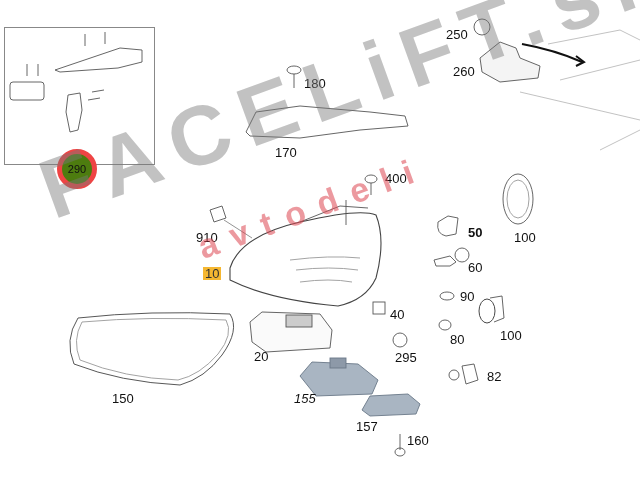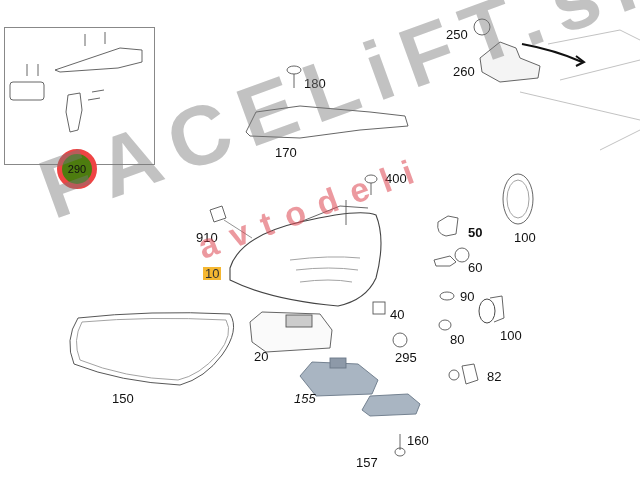--- a/index.html
+++ b/index.html
@@ -111,21 +111,21 @@
   <span class="lbl" style="left:390px;top:308px;">40</span>
   <span class="lbl" style="left:468px;top:226px;font-weight:bold;">50</span>
   <span class="lbl" style="left:468px;top:261px;">60</span>
   <span class="lbl" style="left:460px;top:290px;">90</span>
   <span class="lbl" style="left:450px;top:333px;">80</span>
   <span class="lbl" style="left:487px;top:370px;">82</span>
   <span class="lbl" style="left:500px;top:329px;">100</span>
   <span class="lbl" style="left:514px;top:231px;">100</span>
   <span class="lbl" style="left:112px;top:392px;">150</span>
   <span class="lbl" style="left:294px;top:392px;font-style:italic;">155</span>
-  <span class="lbl" style="left:356px;top:420px;margin-top:36px;">157</span>
+  <span class="lbl" style="left:356px;top:420px;">157</span>
   <span class="lbl" style="left:407px;top:434px;">160</span>
   <span class="lbl" style="left:275px;top:146px;">170</span>
   <span class="lbl" style="left:304px;top:77px;">180</span>
   <span class="lbl" style="left:385px;top:172px;">400</span>
   <span class="lbl" style="left:446px;top:28px;">250</span>
   <span class="lbl" style="left:453px;top:65px;">260</span>
   <span class="lbl" style="left:395px;top:351px;">295</span>
   <span class="lbl" style="left:196px;top:231px;">910</span>
 
   <div class="wm wm-main">FACELiFT.si</div>

